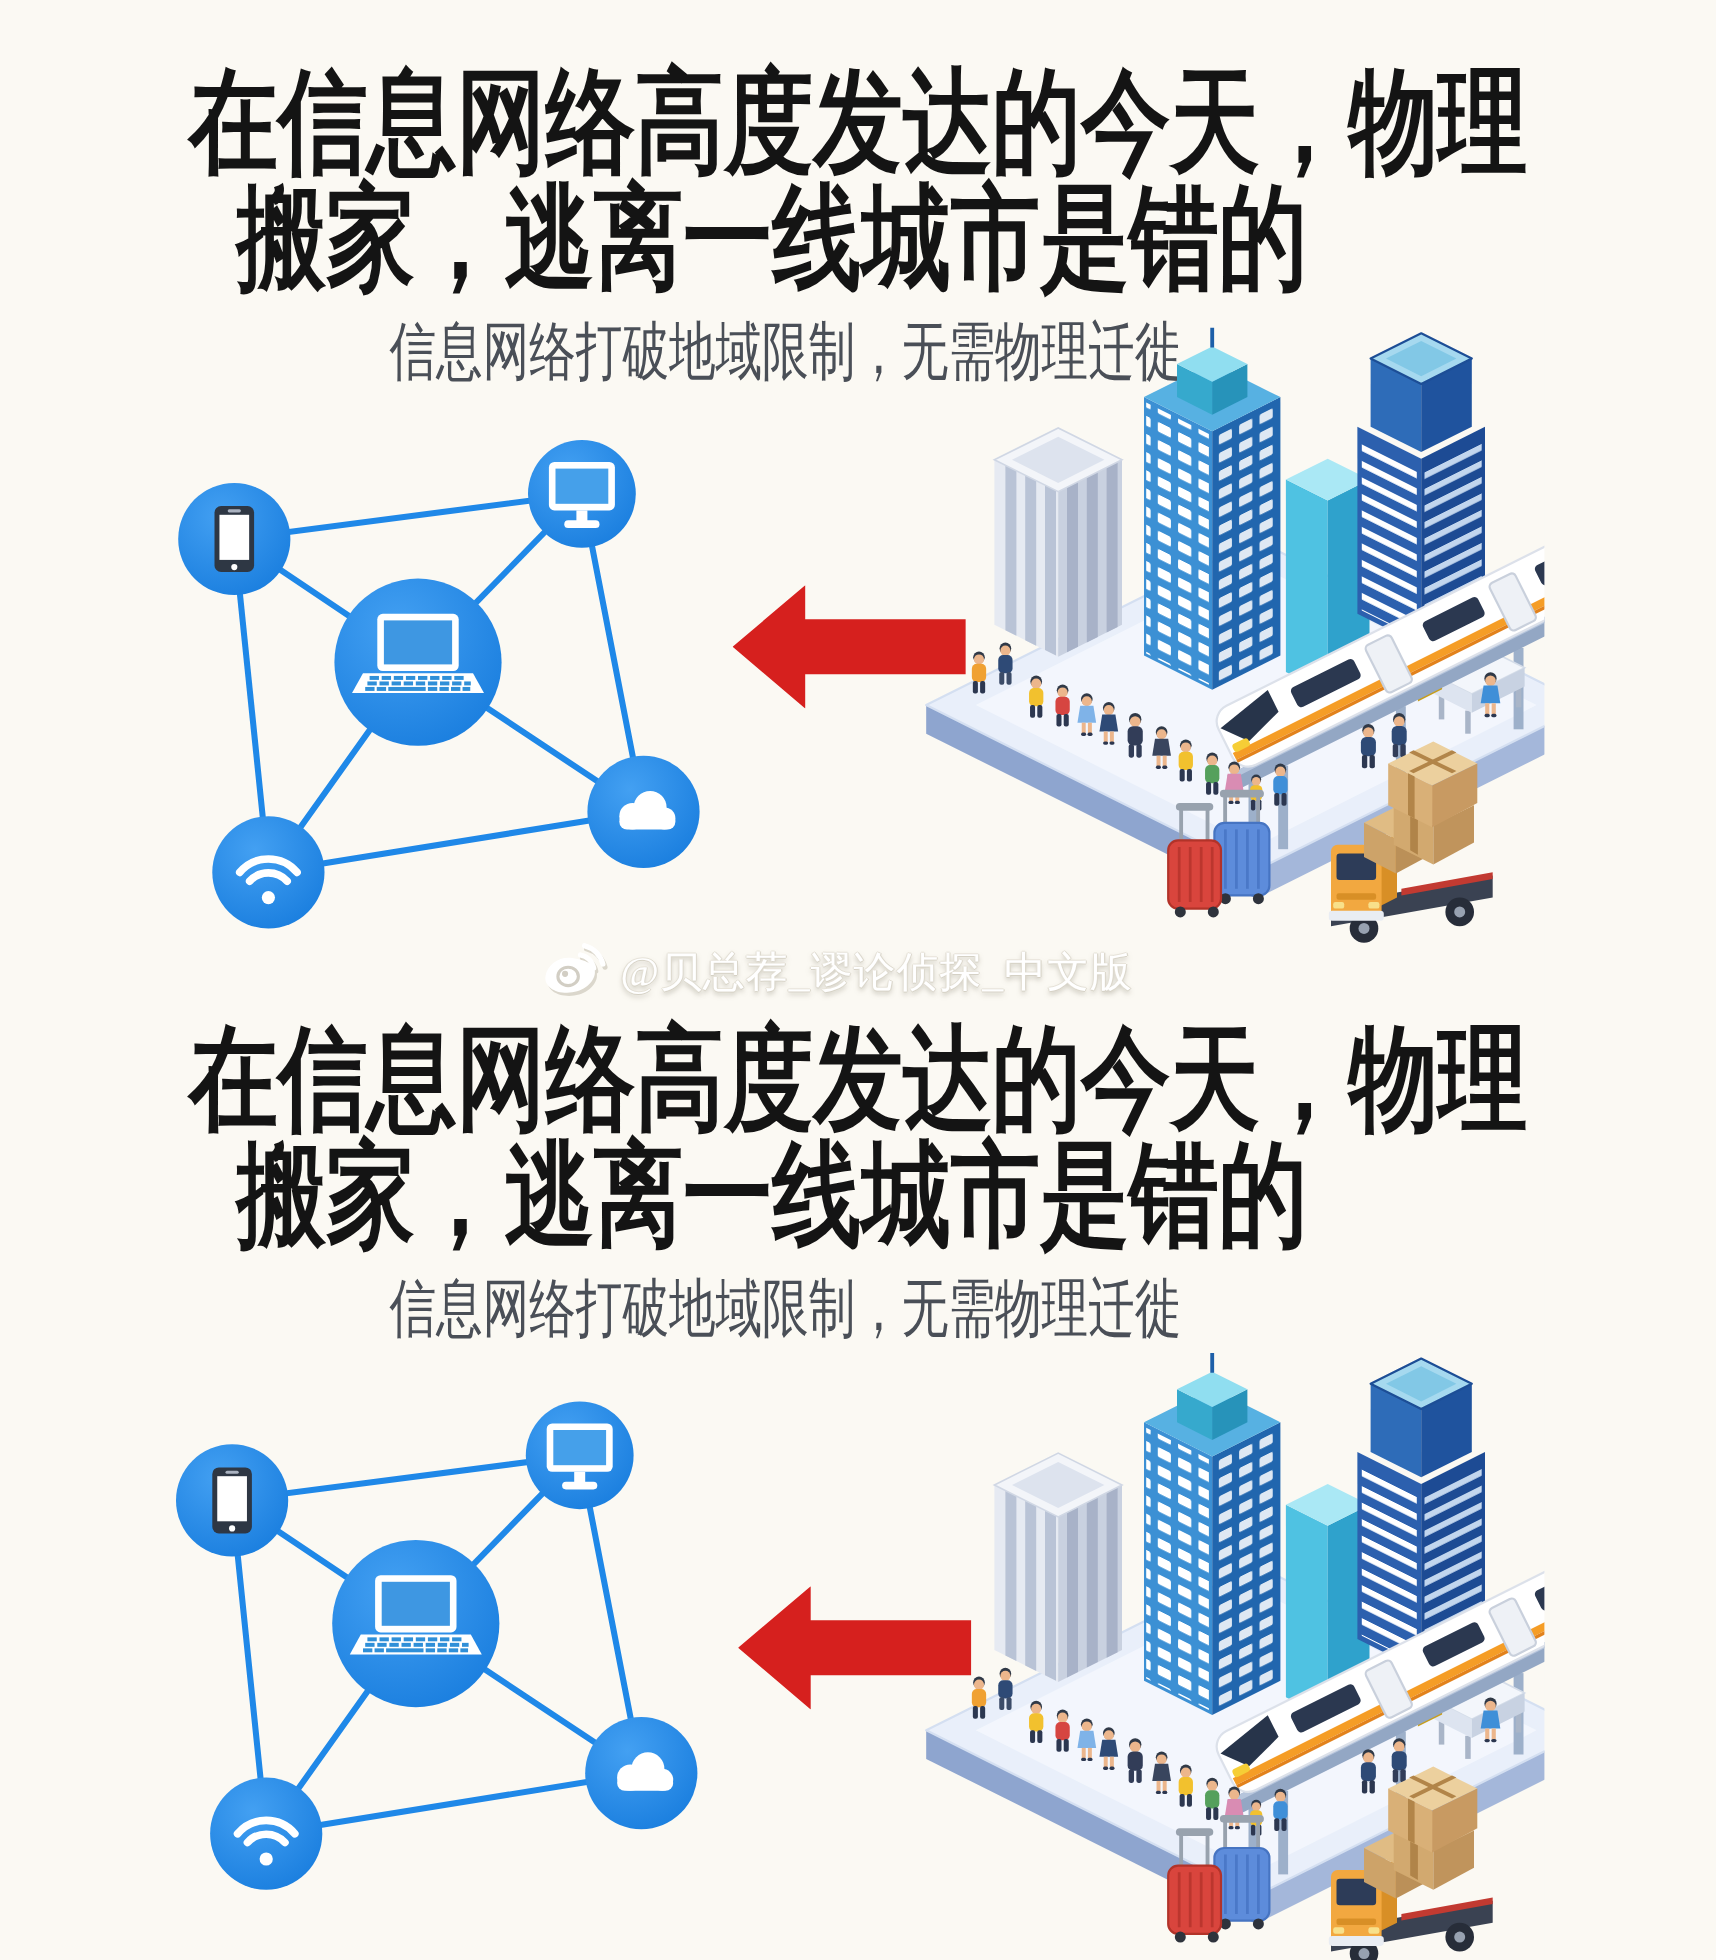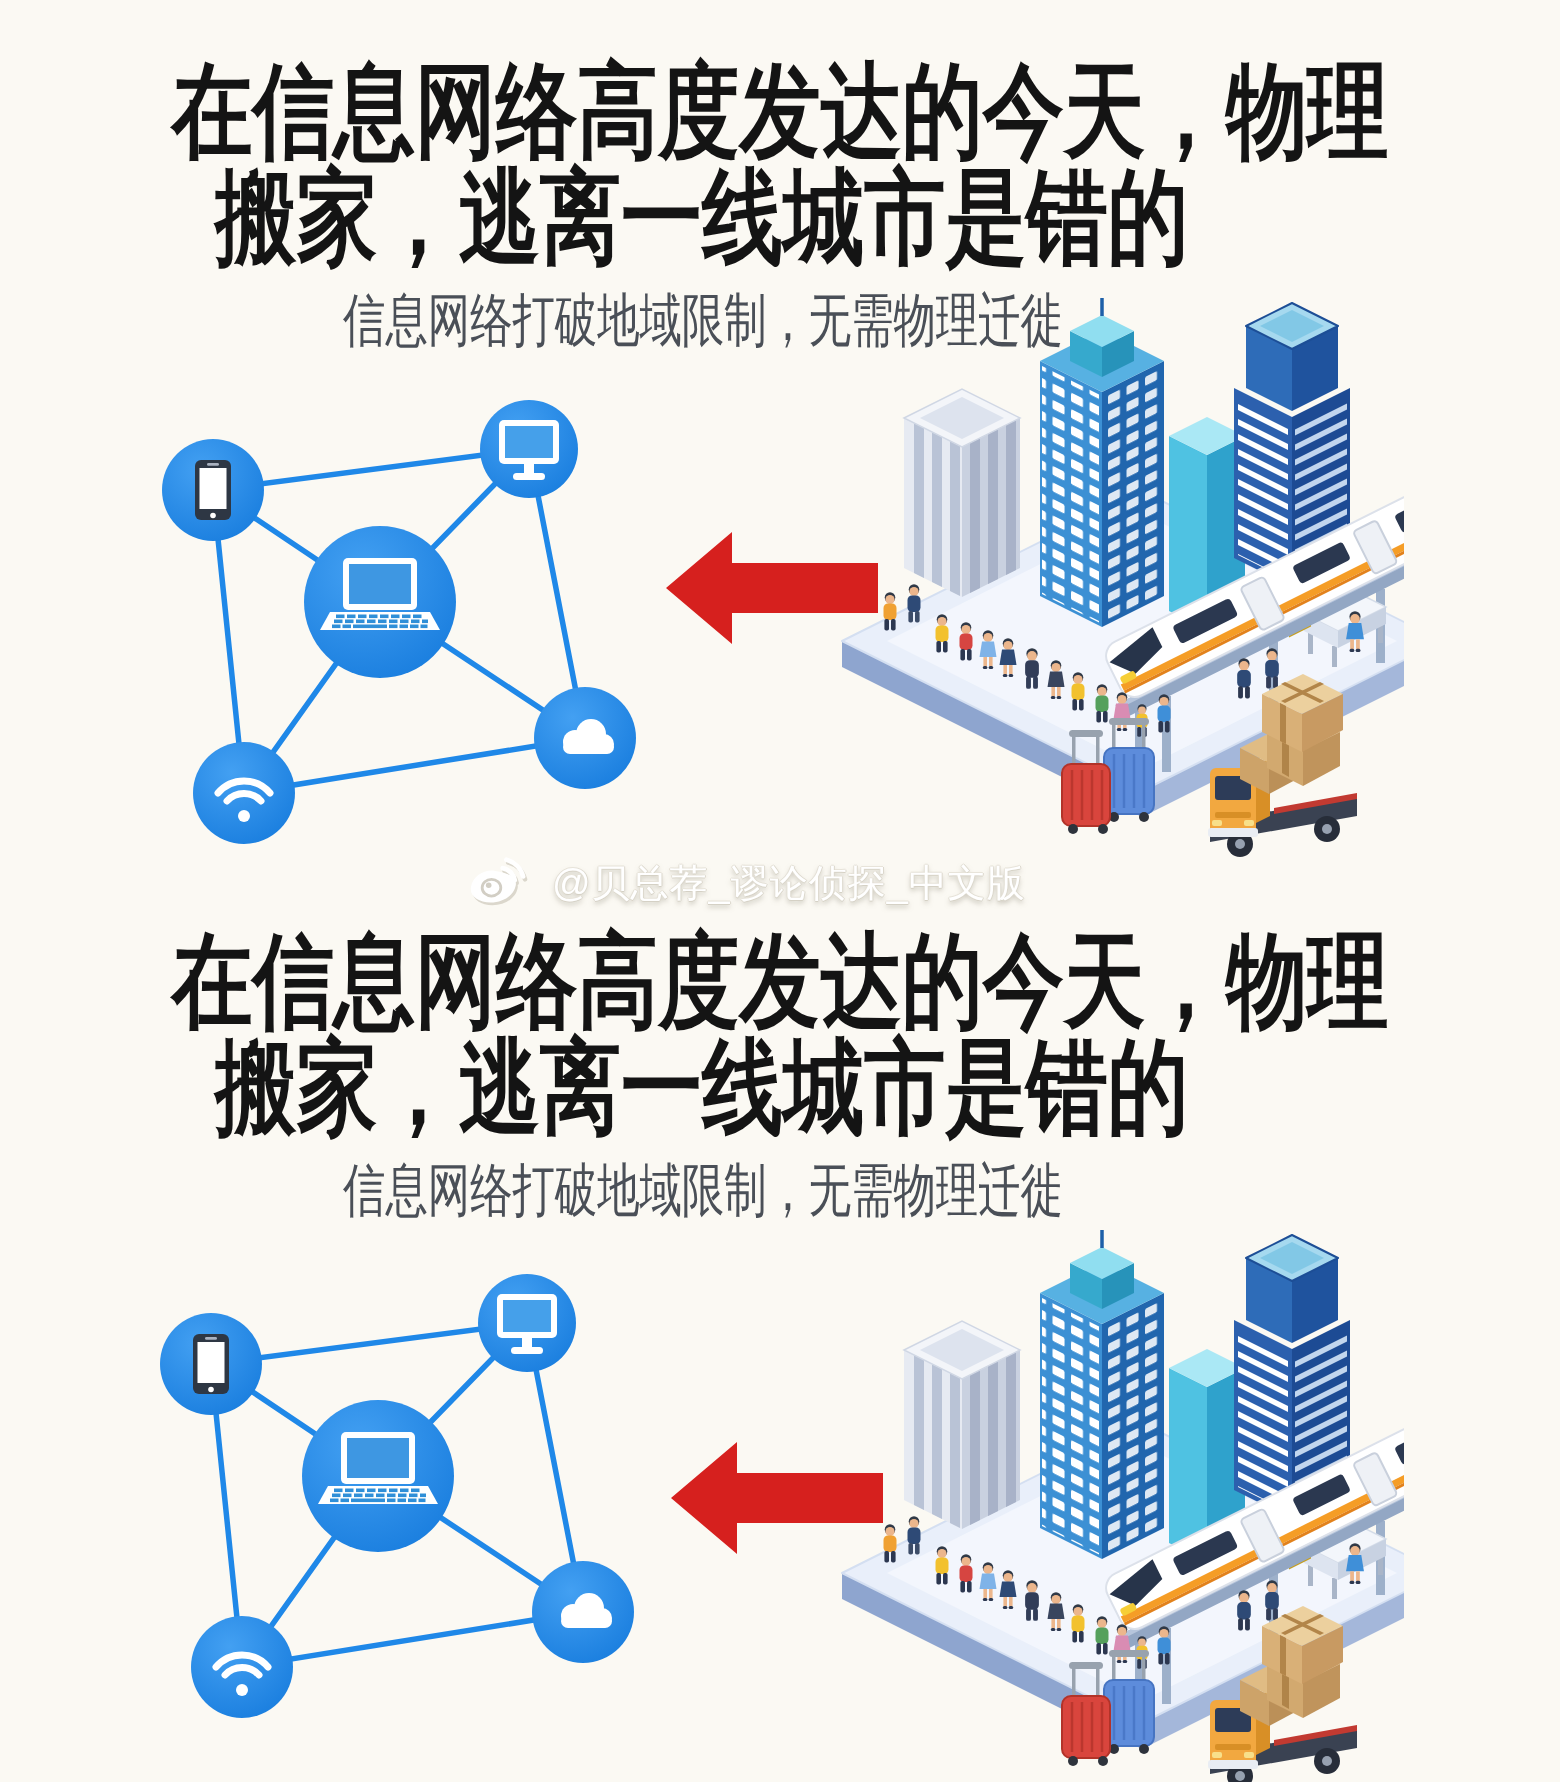--- a/index.html
+++ b/index.html
@@ -5,36 +5,36 @@
   html,body{margin:0;padding:0;}
   body{background:var(--background,#fbf9f3);font-family:"Liberation Sans","DejaVu Sans",sans-serif;}
   .page{position:relative;width:1404px;height:1782px;overflow:hidden;background:var(--background,#fbf9f3);}
   .defs-svg{position:absolute;width:0;height:0;overflow:hidden;}
   .panel{position:absolute;inset:0;pointer-events:none;}
   .headline{position:absolute;left:0;width:100%;margin:0;text-align:center;
     font-weight:900;color:var(--headline,#141414);font-size:104px;line-height:106px;}
   .headline .hl{display:inline-block;transform:scaleX(0.78);transform-origin:50% 50%;white-space:nowrap;}
   .panel-top .headline{top:58px;}
   .panel-bottom .headline{top:928px;}
-  .subtitle{position:absolute;left:1px;width:100%;margin:0;text-align:center;
+  .subtitle{position:absolute;left:12px;width:100%;margin:0;text-align:center;
     font-weight:500;color:var(--subtitle,#4a4f57);font-size:58px;line-height:64px;text-decoration:underline;}
   .subtitle .st{display:inline-block;transform:scaleX(0.73);transform-origin:50% 50%;white-space:nowrap;}
   .panel-top .subtitle{top:288px;}
   .panel-bottom .subtitle{top:1158px;}
   .art{position:absolute;display:block;}
   .network{width:560px;height:510px;}
   .panel-top .network{left:108px;top:345px;}
   .panel-bottom .network{left:106px;top:1219px;}
   .arrow{width:212px;height:112px;}
   .panel-top .arrow{left:666px;top:532px;}
   .panel-bottom .arrow{left:671px;top:1442px;}
   .city{width:655px;height:575px;}
   .panel-top .city{left:812px;top:296px;}
   .panel-bottom .city{left:812px;top:1228px;}
-  .watermark{position:absolute;left:467px;top:856px;display:flex;align-items:center;gap:23px;}
+  .watermark{position:absolute;left:492px;top:856px;display:flex;align-items:center;gap:10px;font-family:Liberation Serif, serif;}
   .wm-icon{width:62px;height:54px;}
   .wm-text{font-size:38px;letter-spacing:1px;color:var(--watermark,#ffffff);white-space:nowrap;
     text-shadow:1px 0 #dcd8cd,-1px 0 #e4e0d6,0 1px #d5d1c5,0 -1px #e8e4da,0 3px 5px rgba(140,133,115,0.5);}
 </style>
 </head>
 <body>
 
 <div class="page">
 
   <svg class="defs-svg" aria-hidden="true">

